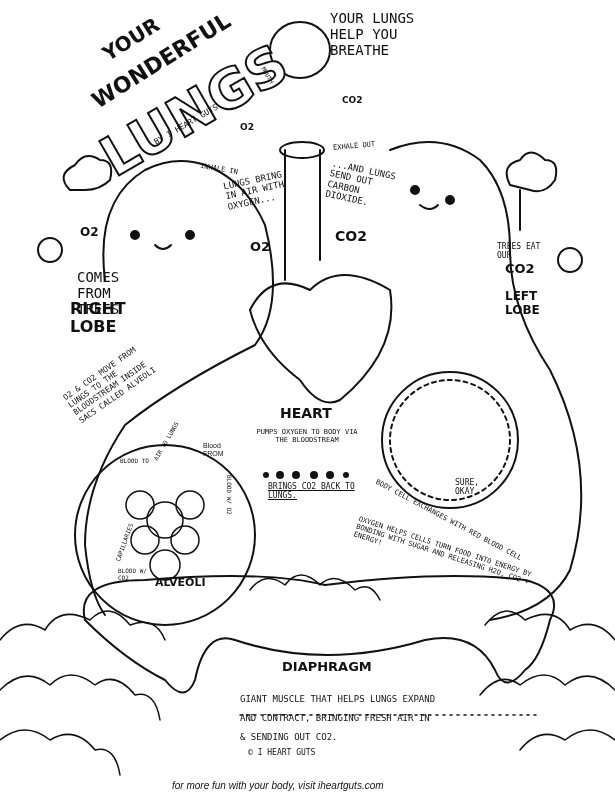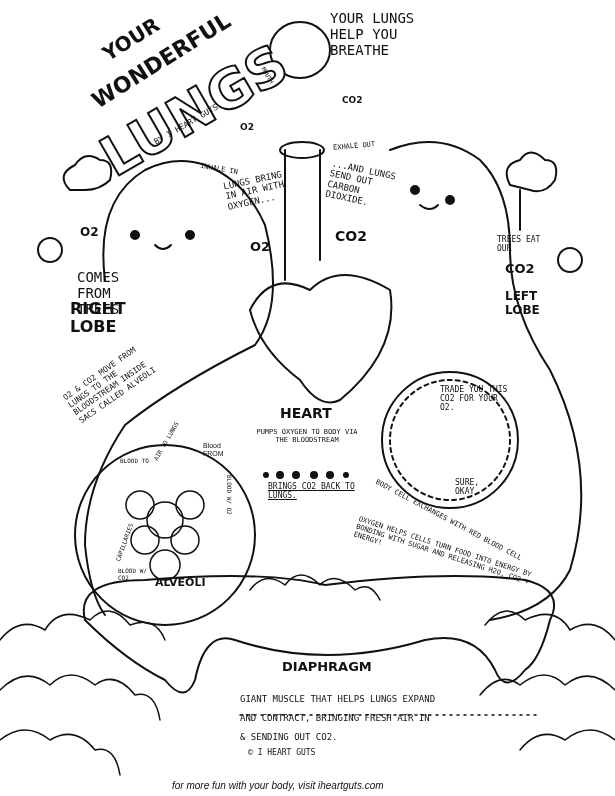--- a/index.html
+++ b/index.html
@@ -90,33 +90,32 @@
   <div class="t big" style="left:240px;top:122px;font-size:9px;">O2</div>
   <div class="t big" style="left:342px;top:95px;font-size:9px;">CO2</div>
 
   <div class="t" style="left:225px;top:175px;font-size:9px;width:60px;transform:rotate(-12deg);">LUNGS BRING IN AIR WITH OXYGEN...</div>
   <div class="t big" style="left:250px;top:240px;font-size:13px;">O2</div>
   <div class="t" style="left:328px;top:165px;font-size:9px;width:70px;transform:rotate(12deg);">...AND LUNGS SEND OUT CARBON DIOXIDE.</div>
   <div class="t big" style="left:335px;top:228px;font-size:14px;">CO2</div>
 
   <div class="t big" style="left:80px;top:226px;font-size:12px;">O2</div>
   <div class="t" style="left:77px;top:245px;font-size:14px;width:45px;margin-top:24px;">COMES FROM TREES</div>
-  <div class="t" style="left:497px;top:235px;font-size:8px;width:50px;">TREES EAT OUR</div>
+  <div class="t" style="left:497px;top:242px;font-size:8px;width:50px;">TREES EAT OUR</div>
   <div class="t big" style="left:505px;top:262px;font-size:13px;">CO2</div>
 
   <div class="t big" style="left:70px;top:300px;font-size:16px;width:40px;">RIGHT LOBE</div>
   <div class="t big" style="left:505px;top:290px;font-size:12px;width:40px;">LEFT LOBE</div>
 
   <div class="t" style="left:62px;top:360px;font-size:8px;width:110px;transform:rotate(-35deg);">O2 &amp; CO2 MOVE FROM LUNGS TO THE BLOODSTREAM INSIDE SACS CALLED ALVEOLI</div>
 
   <div class="t big" style="left:280px;top:405px;font-size:14px;">HEART</div>
   <div class="t" style="left:252px;top:428px;font-size:7px;width:110px;text-align:center;">PUMPS OXYGEN TO BODY VIA THE BLOODSTREAM</div>
   <div class="t" style="left:268px;top:482px;font-size:8px;width:90px;text-decoration:underline;">BRINGS CO2 BACK TO LUNGS.</div>
 
-  <div class="t" style="left:440px;top:385px;font-size:8px;width:72px;">TRADE YOU THIS CO2 FOR YOUR O2.</div>
   <div class="t" style="left:455px;top:478px;font-size:8px;width:40px;">SURE, OKAY.</div>
   <div class="t" style="left:378px;top:478px;font-size:7px;width:240px;transform:rotate(28deg);transform-origin:left top;">BODY CELL EXCHANGES WITH RED BLOOD CELL</div>
   <div class="t" style="left:360px;top:515px;font-size:7px;width:200px;transform:rotate(18deg);transform-origin:left top;">OXYGEN HELPS CELLS TURN FOOD INTO ENERGY BY BONDING WITH SUGAR AND RELEASING H2O, CO2 + ENERGY!</div>
 
   <div class="t" style="left:145px;top:438px;font-size:6px;transform:rotate(-60deg);">AIR TO LUNGS</div>
   <div class="t" style="left:120px;top:458px;font-size:6px;width:30px;">BLOOD TO</div>
   <div class="t hand" style="left:203px;top:442px;font-size:7px;width:30px;">Blood FROM</div>
   <div class="t" style="left:232px;top:475px;font-size:6px;transform:rotate(90deg);transform-origin:left top;">BLOOD W/ O2</div>
   <div class="t" style="left:115px;top:560px;font-size:6px;transform:rotate(-70deg);transform-origin:left top;">CAPILLARIES</div>
   <div class="t" style="left:118px;top:568px;font-size:6px;width:40px;">BLOOD W/ CO2</div>

